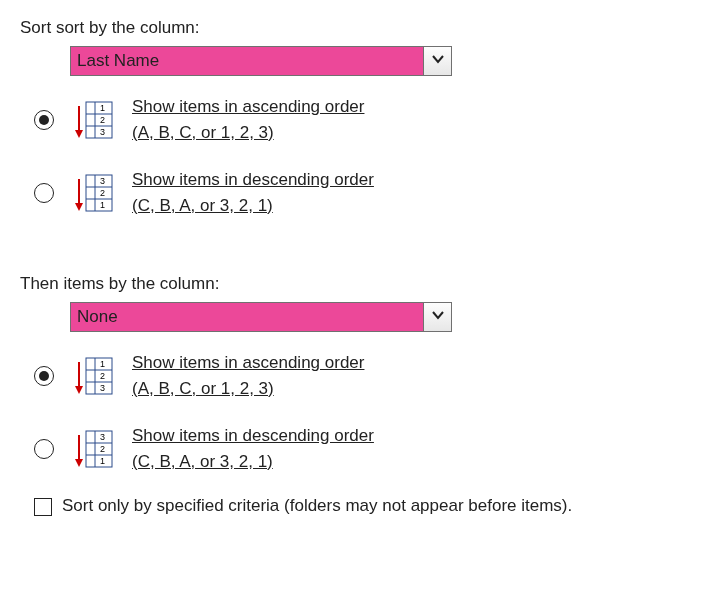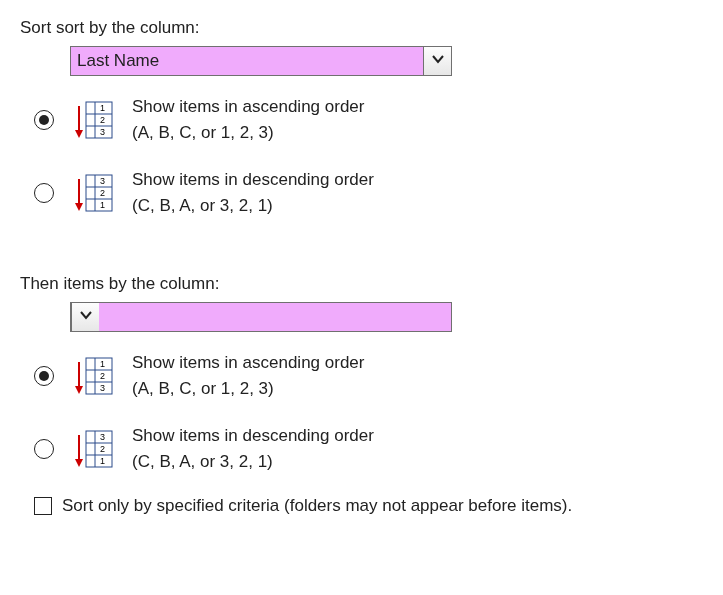--- a/index.html
+++ b/index.html
@@ -15,21 +15,21 @@
   .section-label {
     margin-bottom: 8px;
   }
   .dropdown {
     display: flex;
     align-items: stretch;
     margin-left: 50px;
     width: 382px;
     height: 30px;
     border: 1px solid #707070;
-    background: #f0abfc;
+    background: #ec4899;
     margin-bottom: 18px;
   }
   .dropdown-value {
     flex: 1;
     padding: 2px 6px;
     line-height: 24px;
   }
   .dropdown-btn {
     width: 28px;
     border-left: 1px solid #707070;
@@ -54,29 +54,29 @@
     flex-shrink: 0;
   }
   .radio .dot {
     width: 10px; height: 10px; border-radius: 50%;
     background: #222;
   }
   .sort-icon {
     width: 42px; height: 40px;
     flex-shrink: 0;
   }
-  .opt-text { line-height: 1.5; }
+  .opt-text { line-height: 1.5; text-decoration: underline; }
   .opt-line1 { display: block; }
   .opt-line2 { display: block; }
 
   .spacer { height: 34px; }
 
   .checkbox-row {
     display: flex;
-    align-items: center;
+    align-items: flex-end;
     gap: 10px;
     margin-left: 14px;
     margin-top: 4px;
   }
   .checkbox {
     width: 18px; height: 18px;
     border: 1.5px solid #222;
     flex-shrink: 0;
   }
 </style>
@@ -138,20 +138,21 @@
     <span class="opt-line1">Show items in descending order</span>
     <span class="opt-line2">(C, B, A, or 3, 2, 1)</span>
   </div>
 </div>
 
 <div class="spacer"></div>
 
 <div class="section-label">Then items by the column:</div>
 
 <div class="dropdown">
+  <div class="dropdown-value">None</div>
   <div class="dropdown-btn">
     <span>
       <svg width="14" height="14" viewBox="0 0 14 14">
           <polyline points="2,4 7,10 12,4" fill="none" stroke="#222" stroke-width="2"></polyline>
         </svg>
     </span>
   </div>
 </div>
 
 <div class="option-row">

